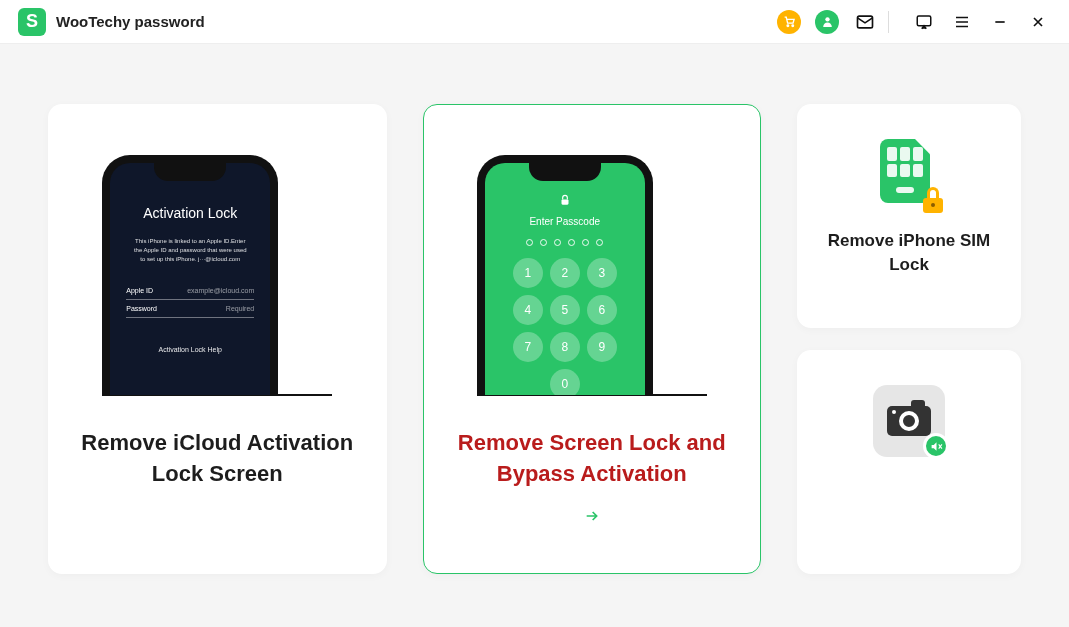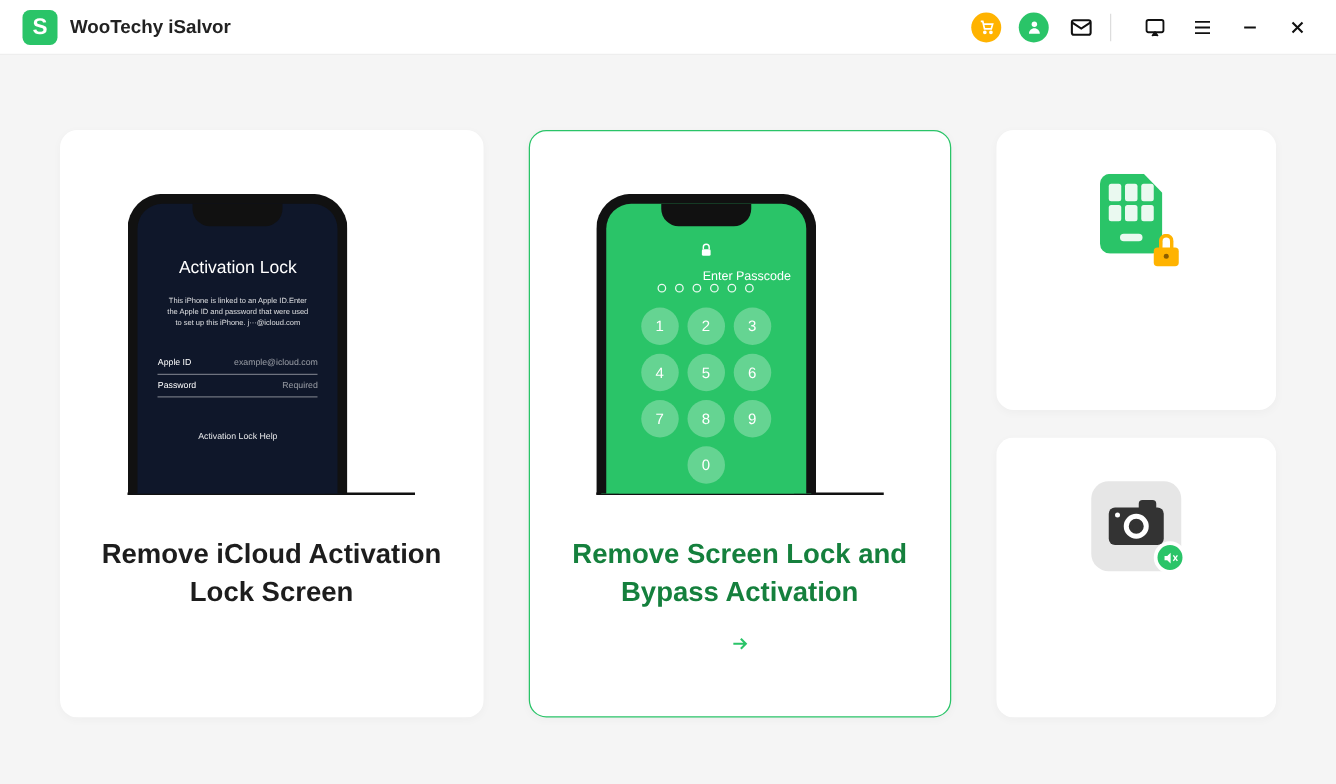--- a/index.html
+++ b/index.html
@@ -58,21 +58,21 @@
   }
   .right-col { display: flex; flex-direction: column; gap: 22px; }
   .small-card {
     width: 224px; height: 224px;
     padding: 34px 16px 20px 16px;
   }
   .card-title {
     font-size: 22px; font-weight: 700; text-align: center; line-height: 1.4;
     margin-top: 32px; color: #1d1d1d;
   }
-  .card.selected .card-title { color: #15803d; }
+  .card.selected .card-title { color: #b91c1c; }
   .small-card .card-title { font-size: 17px; margin-top: 20px; }
   .arrow-row { margin-top: 16px; color: #2ac468; font-size: 20px; }
 
   
   .phone-wrap { position: relative; }
   .phone {
     width: 176px; height: 240px;
     border: 8px solid #111; border-bottom: none;
     border-radius: 28px 28px 0 0;
     overflow: hidden;
@@ -89,21 +89,21 @@
   }
   .p1-body { padding: 42px 16px 0 16px; color:#fff; text-align:center; }
   .p1-h { font-size:14px; font-weight:500; margin-bottom:16px; }
   .p1-txt { font-size:6px; line-height:1.5; opacity:.85; margin-bottom:18px; padding:0 6px;}
   .p1-field { display:flex; justify-content:space-between; border-bottom:1px solid rgba(255,255,255,.4); padding:5px 0; font-size:7px; }
   .p1-field .ph { opacity:.55; }
   .p1-help { font-size:7px; margin-top:28px; opacity:.9; }
 
   .p2-body { padding: 30px 12px 0 12px; text-align:center; color:#fff; }
   .p2-lock { font-size:14px; margin-bottom:6px; }
-  .p2-h { font-size:10px; margin-bottom:0;text-align:right; }
+  .p2-h { font-size:10px; margin-bottom:12px; }
   .p2-dots { display:flex; justify-content:center; gap:7px; margin-bottom:12px; }
   .p2-dot { width:7px; height:7px; border-radius:50%; border:1px solid rgba(255,255,255,.9); }
   .keypad { display:grid; grid-template-columns:repeat(3,30px); gap:7px; justify-content:center; }
   .key { width:30px; height:30px; border-radius:50%; background:rgba(255,255,255,.28); color:#fff; font-size:12px; display:flex; align-items:center; justify-content:center; }
   .key.zero { grid-column:2; }
 
   
   .sim-wrap { position:relative; width:58px; height:70px; }
   .sim {
     width:50px; height:64px; background:#2ac468; border-radius:8px 8px 8px 8px;
@@ -131,21 +131,21 @@
   .cam-flash { position:absolute; top:4px; left:5px; width:4px; height:4px; border-radius:50%; background:#fff; }
   .mute-badge { position:absolute; right:-4px; bottom:-2px; width:26px; height:26px; border-radius:50%; background:#2ac468; border:3px solid #fff; display:flex; align-items:center; justify-content:center; color:#fff; font-size:12px; }
 </style>
 </head>
 <body>
 
 <div class="titlebar">
   <div class="logo-box">
     <span class="logo-glyph">S</span>
   </div>
-  <div class="app-title">WooTechy iSalvor</div>
+  <div class="app-title">WooTechy password</div>
   <div class="titlebar-spacer"></div>
 
   <div class="tb-icon">
     <span class="circ orange">
         <svg width="13" height="13" viewBox="0 0 24 24" fill="none" stroke="#fff" stroke-width="2.5">
           <circle cx="9" cy="20" r="1.5" fill="#fff"></circle>
           <circle cx="18" cy="20" r="1.5" fill="#fff"></circle>
           <path d="M3 4h3l2.5 11h10l2-7H7"></path>
         </svg>
       </span>
@@ -270,20 +270,21 @@
               <div></div>
             </div>
           <div class="sim-slot"></div>
         </div>
         <div class="padlock">
           <div class="shk"></div>
             <div class="body"></div>
             <div class="hole"></div>
         </div>
       </div>
+      <div class="card-title">Remove iPhone SIM Lock</div>
     </div>
 
     <div class="card small-card">
       <div class="cam-wrap">
         <div class="cam-tile">
           <div class="cam-body">
             <div class="cam-top"></div>
             <div class="cam-lens"></div>
             <div class="cam-flash"></div>
           </div>

